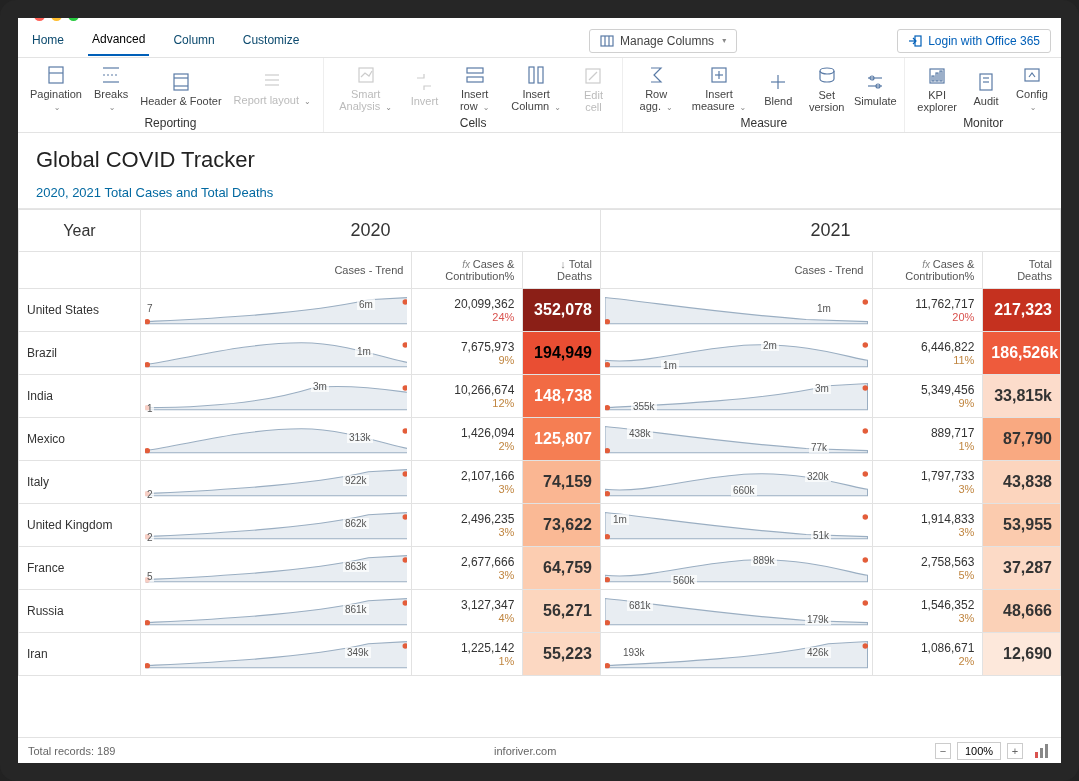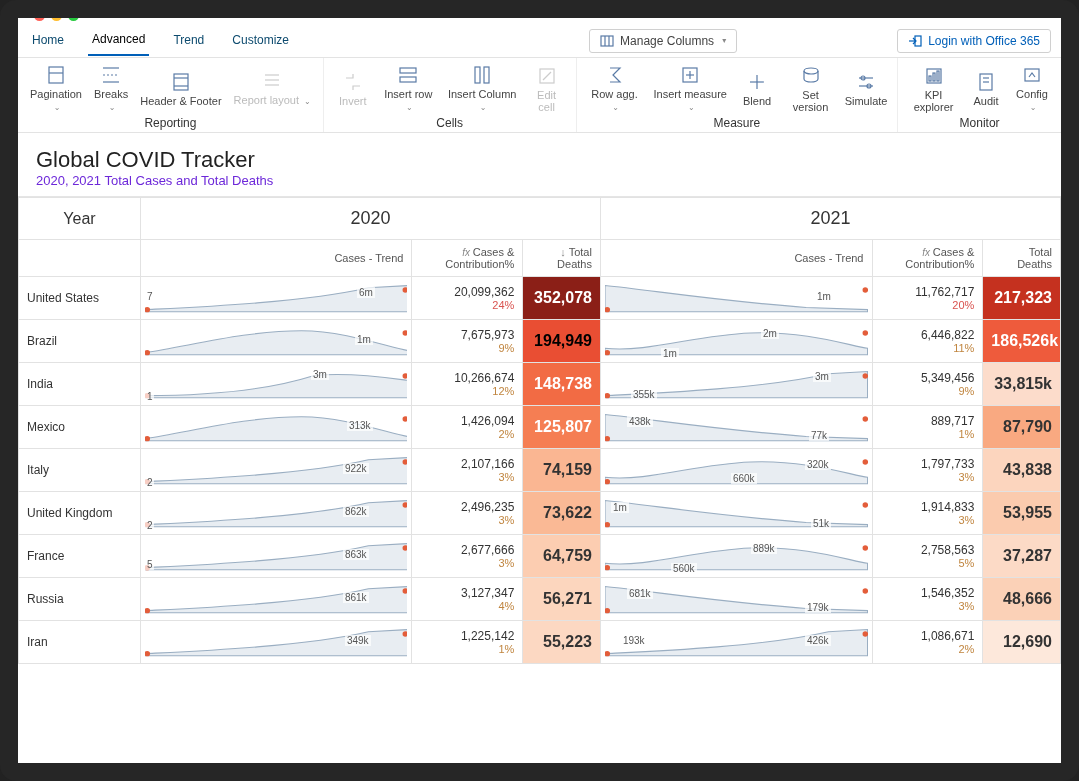--- a/index.html
+++ b/index.html
@@ -54,21 +54,21 @@
     width:auto; min-width:46px; padding:2px 6px; cursor:pointer; color:#444;
   }
   .rbtn.disabled{color:#bbb;}
   .rbtn .ic{width:22px;height:22px; display:flex;align-items:center;justify-content:center;margin-bottom:2px;}
   .rbtn .lbl{font-size:11px; text-align:center; line-height:12px;}
   svg{stroke:#5a7ba6;stroke-width:1.2;fill:none;}
   .rbtn.disabled svg{stroke:#ccc;}
   .chev{font-size:8px;color:#888;margin-left:2px;}
   .titlearea{padding:14px 18px 8px 18px; background:#fff; border-bottom:1px solid #e5e5e5;}
   .titlearea h1{font-size:22px;font-weight:400;color:#222;}
-  .titlearea .sub{font-size:13px;color:#6d28d9;margin-top:0;}
+  .titlearea .sub{font-size:13px;color:#0369a1;margin-top:12px;}
 
   .grid{flex:1; overflow:auto; background:#fff;}
   table{border-collapse:collapse;width:100%;table-layout:fixed;}
   th,td{border:1px solid #e2e2e2;}
   .yearlbl{font-size:16px;font-weight:500;text-align:center;padding:10px 0;}
   .yearhead{font-size:18px;font-weight:400;text-align:center;padding:10px 0;}
   .colhead{font-size:11px;color:#555;text-align:right;padding:6px 8px;font-weight:400;}
   .fx:before{content:"fx ";font-style:italic;color:#888;font-size:10px;}
   .sort:before{content:"↓ "; color:#888;}
   .rowlbl{font-size:12px;padding:0 8px;color:#333;}
@@ -101,21 +101,21 @@
     <div class="dot r"></div>
     <div class="dot y"></div>
     <div class="dot g"></div>
   </div>
 
   <div class="content">
 
     <div class="tabs">
       <div class="tab">Home</div>
       <div class="tab active">Advanced</div>
-      <div class="tab">Trend</div>
+      <div class="tab">Column</div>
       <div class="tab">Customize</div>
       <div class="spacer"></div>
       <div class="pillbtn">
         <svg width="14" height="14">
             <rect x="1" y="2" width="12" height="10"></rect>
             <line x1="5" y1="2" x2="5" y2="12"></line>
             <line x1="9" y1="2" x2="9" y2="12"></line>
           </svg>
         <span>Manage Columns</span>
         <span class="chev">▾</span>
@@ -172,20 +172,29 @@
                 </svg>
               </div>
               <div class="lbl"><span>Report layout</span> <span class="chev">⌄</span></div>
             </div>
         </div>
         <div class="rgroup-label">Reporting</div>
       </div>
 
       <div class="rgroup">
         <div class="items">
+          <div class="rbtn disabled">
+              <div class="ic">
+                <svg width="20" height="20">
+                  <rect x="3" y="3" width="14" height="14"></rect>
+                  <polyline points="5,12 9,8 13,11 16,6"></polyline>
+                </svg>
+              </div>
+              <div class="lbl"><span>Smart Analysis</span> <span class="chev">⌄</span></div>
+            </div>
           <div class="rbtn disabled">
               <div class="ic">
                 <svg width="20" height="20">
                   <polyline points="3,6 10,6 10,2"></polyline>
                   <polyline points="17,14 10,14 10,18"></polyline>
                 </svg>
               </div>
               <div class="lbl">Invert</div>
             </div>
           <div class="rbtn">
@@ -546,14 +555,28 @@
               <td class="cases">
                 <div>1,086,671</div>
       <div class="contrib ">2%</div>
               </td>
               <td class="deaths" style="background: rgb(253, 232, 219); color: rgb(51, 51, 51);">12,690</td>
             </tr>
           </tbody>
       </table>
     </div>
 
+    <div class="footer">
+      <span>Total records: 189</span>
+      <span class="mid">inforiver.com</span>
+      <div class="zoom">
+        <div class="zbtn">−</div>
+        <input value="100%" style="">
+        <div class="zbtn">+</div>
+        <div class="barsicon">
+          <span style="height:6px;background:#d9534f"></span>
+            <span style="height:10px"></span>
+            <span style="height:14px"></span>
+        </div>
+      </div>
+    </div>
   </div>
 </div>
 
 </body></html>

